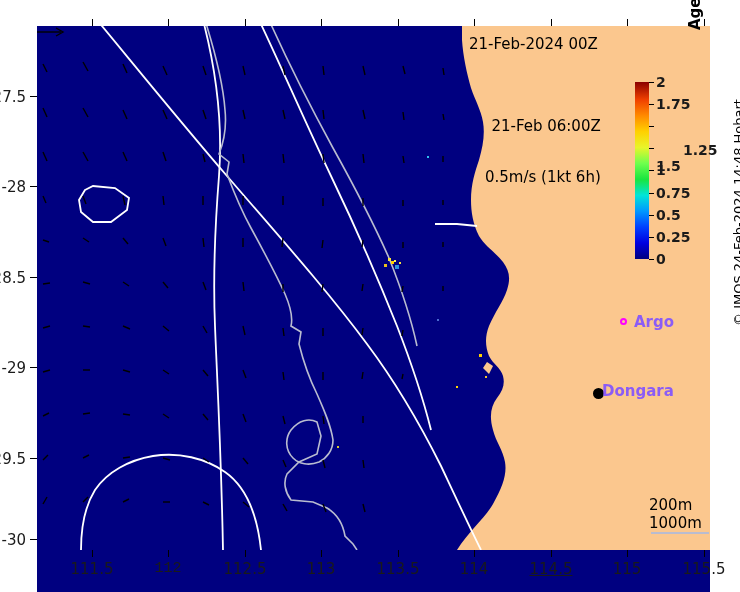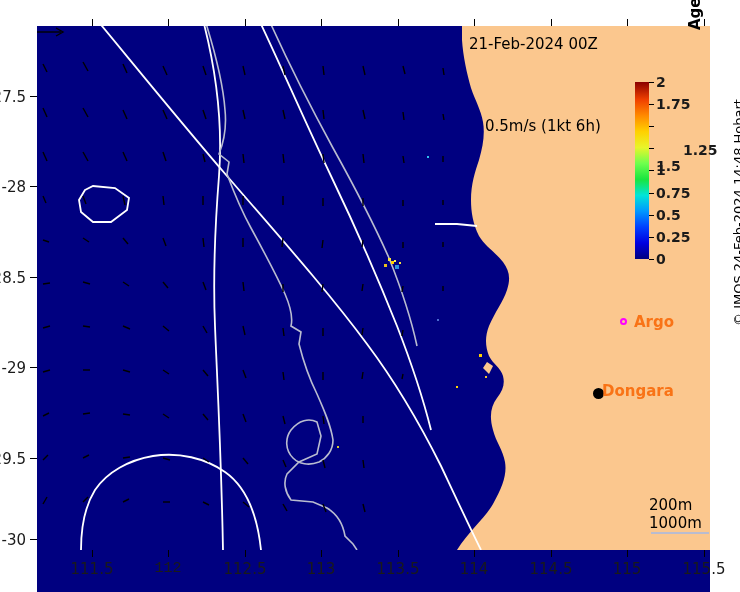--- a/index.html
+++ b/index.html
@@ -60,21 +60,21 @@
   #date-stamp { left: 432px; top: 10px; font-size: 15px; }
   #vec-info  { left: 448px; top: 58px; font-size: 15px; }
   .arrow-ref {
     position: absolute;
     left: 460px; top: 107px;
     width: 28px; height: 12px;
   }
   .legend-text {
     position: absolute;
     font-size: 15px; font-weight: bold;
-    color: #f97316; white-space: nowrap;
+    color: #8b5cf6; white-space: nowrap;
   }
   #argo-marker {
     position: absolute;
     left: 583px; top: 292px;
     width: 7px; height: 7px;
     border: 2px solid #ff00ff;
     border-radius: 50%;
     box-sizing: border-box;
   }
   #argo-text { left: 597px; top: 287px; }
@@ -328,20 +328,21 @@
           <path d="M206,476 l6,5"></path>
         <path d="M246,478 l4,7"></path>
           <path d="M286,478 l3,8"></path>
           <path d="M326,478 l2,8"></path>
       </g>
     </svg>
 
     <div class="anno" id="date-stamp">21-Feb-2024 00Z</div>
 
     <div class="anno" id="vec-info">
+      <div>21-Feb 06:00Z</div>
       <div>0.5m/s (1kt 6h)</div>
     </div>
     <svg class="arrow-ref" viewBox="0 0 28 12">
       <line x1="0" y1="6" x2="24" y2="6" stroke="#000" stroke-width="1.4"></line>
       <polyline points="19,2 26,6 19,10" fill="none" stroke="#000" stroke-width="1.4"></polyline>
     </svg>
 
     <div id="argo-marker"></div>
     <div class="legend-text" id="argo-text">Argo</div>
 
@@ -380,21 +381,21 @@
     <div class="tick xtick" style="left:551px; top:19px;"></div>
     <div class="tick xtick" style="left:627px; top:19px;"></div>
     <div class="tick xtick" style="left:704px; top:19px;"></div>
 
     <div class="xlabel" style="left:57px;  top:560px;">111.5</div>
     <div class="xlabel" style="left:133px; top:560px;font-family:Liberation Mono, monospace;">112</div>
     <div class="xlabel" style="left:210px; top:560px;">112.5</div>
     <div class="xlabel" style="left:286px; top:560px;">113</div>
     <div class="xlabel" style="left:363px; top:560px;">113.5</div>
     <div class="xlabel" style="left:439px; top:560px;">114</div>
-    <div class="xlabel" style="left:516px; top:560px;">114.5</div>
+    <div class="xlabel" style="left:516px; top:560px;text-decoration:underline;">114.5</div>
     <div class="xlabel" style="left:592px; top:560px;">115</div>
     <div class="xlabel" style="left:669px; top:560px;">115.5</div>
   </div>
 
   <div>
     <div class="tick ytick" style="left:30px; top:96px;"></div>
     <div class="tick ytick" style="left:30px; top:186px;"></div>
     <div class="tick ytick" style="left:30px; top:277px;"></div>
     <div class="tick ytick" style="left:30px; top:367px;"></div>
     <div class="tick ytick" style="left:30px; top:458px;"></div>

